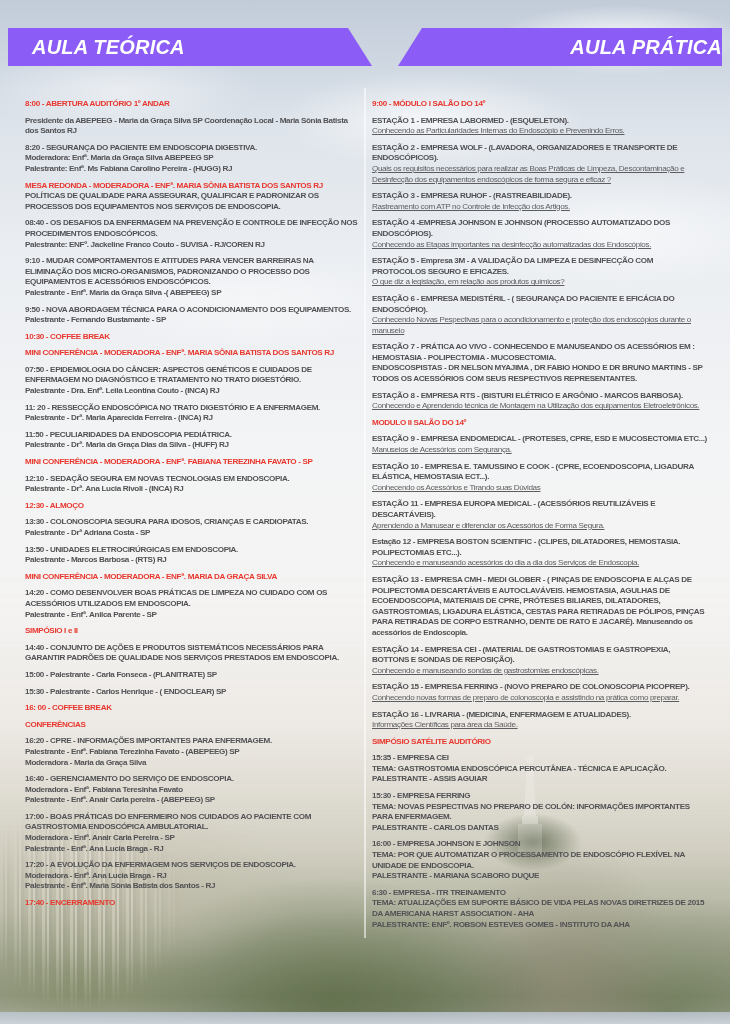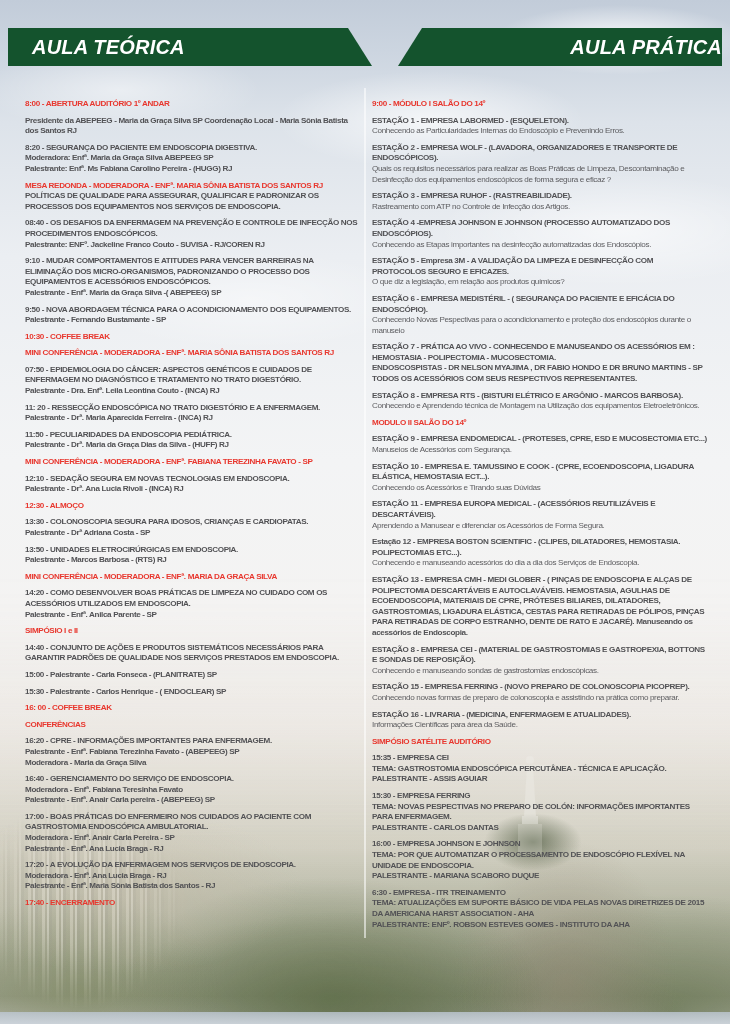--- a/index.html
+++ b/index.html
@@ -46,33 +46,33 @@
   .bg-bottomband{
     position:absolute;left:0;top:1012px;width:730px;height:12px;
     background:linear-gradient(180deg, rgba(190,200,212,.8), rgba(205,212,220,.95));
   }
   .statue{position:absolute;left:508px;top:738px;width:44px;height:120px;opacity:.55;}
   .statue-hill{
     position:absolute;left:468px;top:800px;width:130px;height:70px;
     background:radial-gradient(ellipse 50% 55% at 50% 60%, rgba(58,72,44,.65), rgba(58,72,44,0) 75%);
   }
   
-  .banner{position:absolute;top:28px;height:38px;background:#14532d;color:#ffffff;
+  .banner{position:absolute;top:28px;height:38px;background:#8b5cf6;color:#ffffff;
     font-weight:700;font-style:italic;font-size:20px;line-height:38px;letter-spacing:.2px;}
   .banner-left{left:8px;width:364px;clip-path:polygon(0 0,calc(100% - 24px) 0,100% 100%,0 100%);padding-left:24px;box-sizing:border-box;}
   .banner-right{left:398px;width:324px;clip-path:polygon(24px 0,100% 0,100% 100%,0 100%);text-align:right;padding-right:0;box-sizing:border-box;}
   
   .col{position:absolute;top:99px;width:336px;font-size:8.1px;line-height:10.6px;letter-spacing:-0.35px;}
   .col-left{left:25px;}
   .col-right{left:372px;}
   .col-divider{position:absolute;left:364px;top:88px;width:2px;height:850px;background:rgba(255,255,255,.55);}
   .blk{margin-bottom:6px;}
   .hd{color:#e8372e;font-weight:700;}
   .tl{color:#525255;font-weight:700;}
-  .ds{color:#5d5d60;font-weight:400;}
+  .ds{color:#5d5d60;font-weight:400;text-decoration:underline;}
 </style>
 </head>
 <body>
 
 <div class="bg-sky"></div>
 <div class="bg-clouds"></div>
 <div class="bg-photo"></div>
 <div class="bg-buildings"></div>
 <div class="statue-hill"></div>
 <div class="statue">
@@ -261,21 +261,21 @@
       <div class="ds">Aprendendo a Manusear e diferenciar os Acessórios de Forma Segura.</div>
     </div>
     <div class="blk">
       <div class="tl">Estação 12 - EMPRESA BOSTON SCIENTIFIC - (CLIPES, DILATADORES, HEMOSTASIA. POLIPECTOMIAS ETC...).</div>
       <div class="ds">Conhecendo e manuseando acessórios do dia a dia dos Serviços de Endoscopia.</div>
     </div>
     <div class="blk">
       <div class="tl">ESTAÇÃO  13 - EMPRESA CMH - MEDI GLOBER - ( PINÇAS DE ENDOSCOPIA E ALÇAS DE POLIPECTOMIA DESCARTÁVEIS E AUTOCLAVÁVEIS. HEMOSTASIA, AGULHAS DE ECOENDOSCOPIA, MATERIAIS DE CPRE, PRÓTESES BILIARES, DILATADORES, GASTROSTOMIAS, LIGADURA ELÁSTICA, CESTAS PARA RETIRADAS DE PÓLIPOS, PINÇAS PARA RETIRADAS DE CORPO ESTRANHO, DENTE DE RATO E JACARÉ). Manuseando os acessórios de Endoscopia.</div>
     </div>
     <div class="blk">
-      <div class="tl">ESTAÇÃO 8 - EMPRESA CEI - (MATERIAL DE GASTROSTOMIAS E GASTROPEXIA, BOTTONS E SONDAS DE REPOSIÇÃO).</div>
+      <div class="tl">ESTAÇÃO 14 - EMPRESA CEI - (MATERIAL DE GASTROSTOMIAS E GASTROPEXIA, BOTTONS E SONDAS DE REPOSIÇÃO).</div>
       <div class="ds">Conhecendo e manuseando sondas de  gastrostomias endoscópicas.</div>
     </div>
     <div class="blk">
       <div class="tl">ESTAÇÃO 15 - EMPRESA FERRING - (NOVO PREPARO DE COLONOSCOPIA PICOPREP).</div>
       <div class="ds">Conhecendo novas formas de preparo de colonoscopia e assistindo na prática como preparar.</div>
     </div>
     <div class="blk">
       <div class="tl">ESTAÇÃO 16 - LIVRARIA - (MEDICINA, ENFERMAGEM E ATUALIDADES).</div>
       <div class="ds">Informações Científicas para área da Saúde.</div>
     </div>

